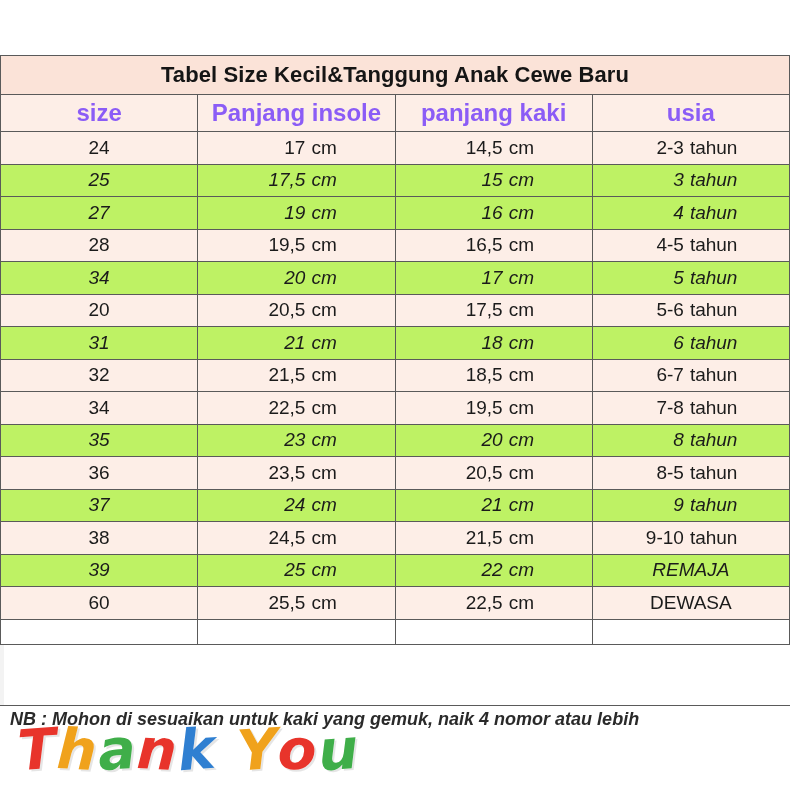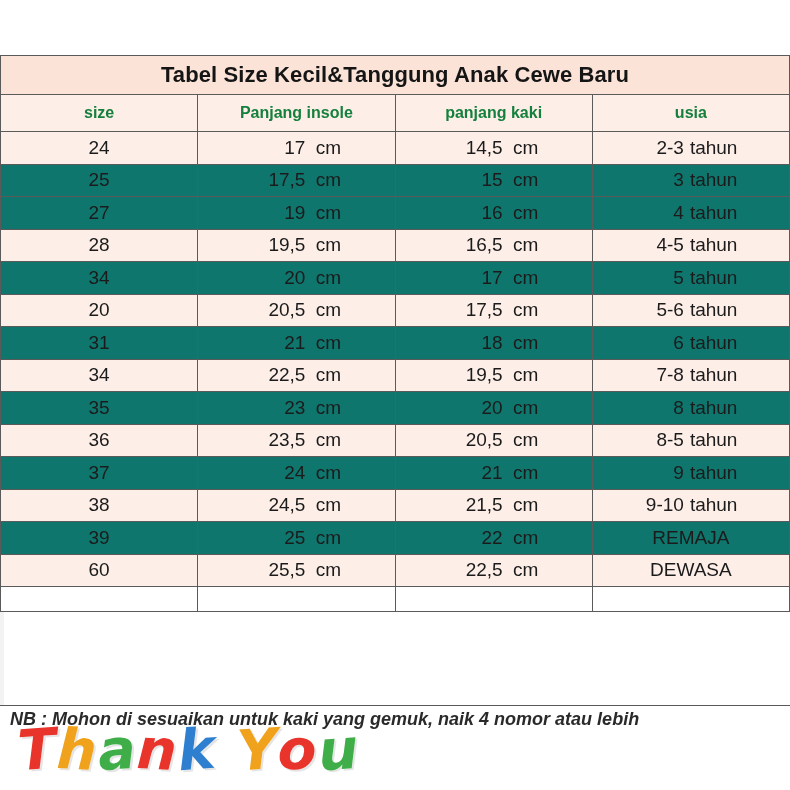--- a/index.html
+++ b/index.html
@@ -43,39 +43,39 @@
   .title-cell {
     height: 38px;
     font-size: 22px;
     font-weight: bold;
     color: #151515;
     background: #fbe3d8;
     letter-spacing: 0.1px;
   }
   .head-row td {
     height: 36px;
-    font-size: 16px;
-    font-weight: bold;
-    color: #15803d;
+    font-size: 24px;
+    font-weight: bold;
+    color: #8b5cf6;
     background: #fdeee7;
   }
   .data-row td {
     height: 31.5px;
     font-size: 19px;
     color: #1b1b1b;
   }
   .row-a td { background: #fdeee7; }
-  .row-b td { background: #0f766e; }
+  .row-b td { background: #bef264; font-style: italic; }
   .col-size { width: 176px; }
   .col-insole { width: 176px; }
   .col-foot { width: 218px; }
   .col-age { width: 218px; }
 
   .val-num { display: inline-block; min-width: 58px; text-align: right; }
-  .val-unit { display: inline-block; min-width: 34px; text-align: center; padding-left: 6px; }
+  .val-unit { display: inline-block; min-width: 34px; text-align: left; padding-left: 6px; }
   .age-main { display: inline-block; min-width: 54px; text-align: right; }
   .age-unit { display: inline-block; min-width: 62px; text-align: left; padding-left: 6px; }
   .age-single { display: inline-block; text-align: center; }
 
   .blank-row td {
     height: 24px;
     background: #ffffff;
   }
 
   .note {
@@ -181,20 +181,26 @@
           <td><span class="val-num">17,5</span><span class="val-unit">cm</span></td>
           <td><span class="age-main">5-6</span><span class="age-unit">tahun</span></td>
         </tr>
         <tr class="data-row row-b">
           <td>31</td>
           <td><span class="val-num">21</span><span class="val-unit">cm</span></td>
           <td><span class="val-num">18</span><span class="val-unit">cm</span></td>
           <td><span class="age-main">6</span><span class="age-unit">tahun</span></td>
         </tr>
         <tr class="data-row row-a">
+          <td>32</td>
+          <td><span class="val-num">21,5</span><span class="val-unit">cm</span></td>
+          <td><span class="val-num">18,5</span><span class="val-unit">cm</span></td>
+          <td><span class="age-main">6-7</span><span class="age-unit">tahun</span></td>
+        </tr>
+        <tr class="data-row row-a">
           <td>34</td>
           <td><span class="val-num">22,5</span><span class="val-unit">cm</span></td>
           <td><span class="val-num">19,5</span><span class="val-unit">cm</span></td>
           <td><span class="age-main">7-8</span><span class="age-unit">tahun</span></td>
         </tr>
         <tr class="data-row row-b">
           <td>35</td>
           <td><span class="val-num">23</span><span class="val-unit">cm</span></td>
           <td><span class="val-num">20</span><span class="val-unit">cm</span></td>
           <td><span class="age-main">8</span><span class="age-unit">tahun</span></td>

